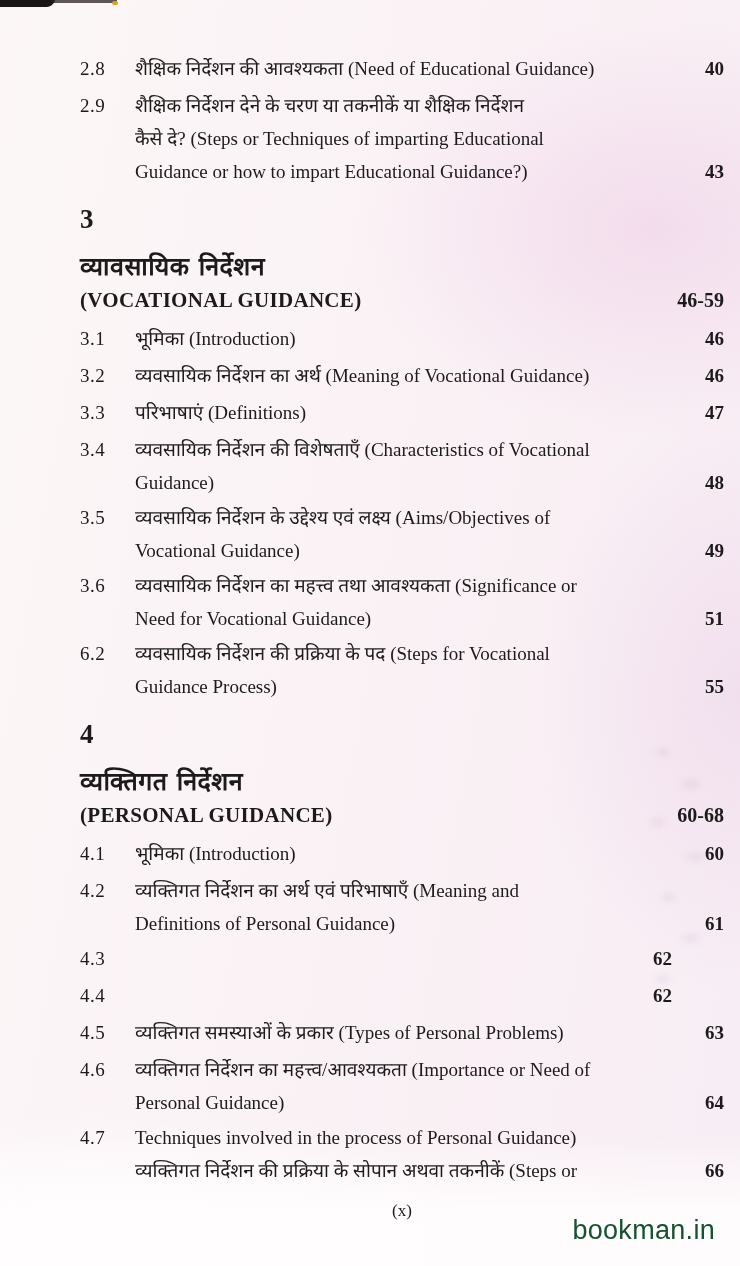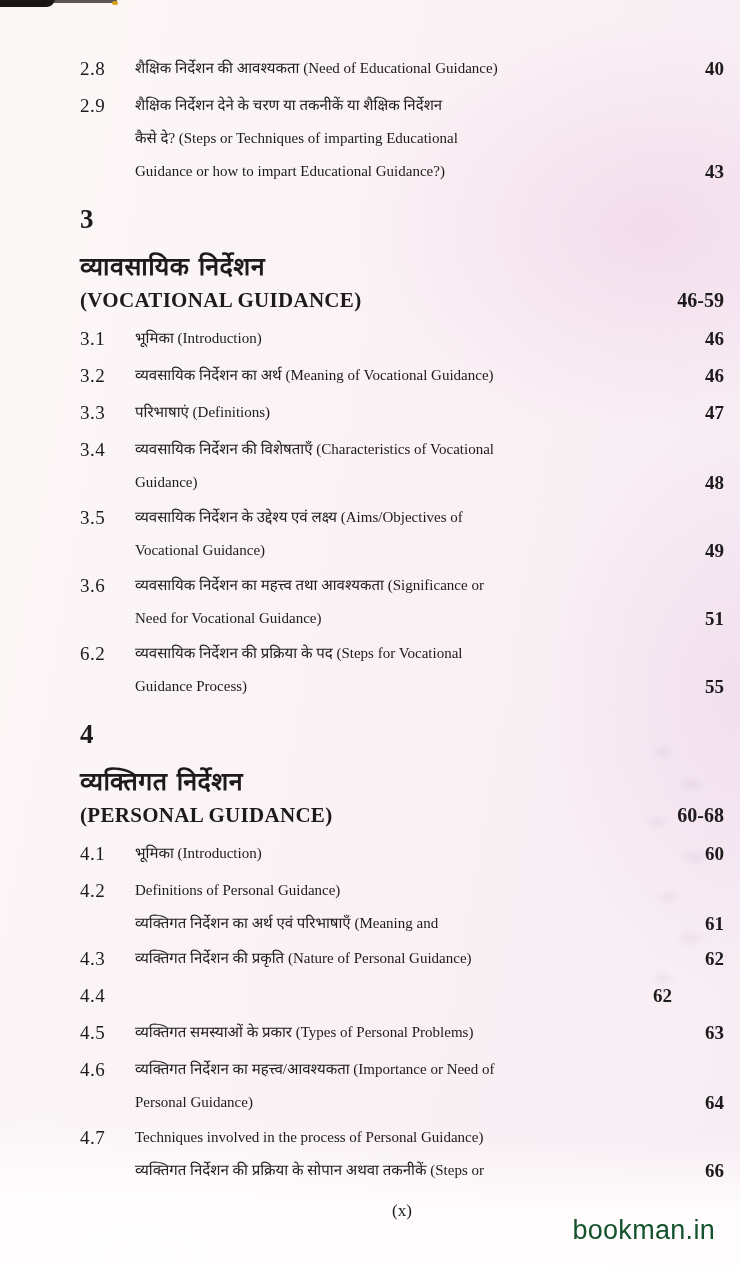--- a/index.html
+++ b/index.html
@@ -57,21 +57,21 @@
     display: grid;
     grid-template-columns: 55px 1fr 52px;
     margin-bottom: 4px;
   }
   .toc-row.multi { margin-bottom: 2px; }
   .toc-num {
     font-size: 19px; line-height: 33px; letter-spacing: 0.5px;
   }
   .toc-title { }
   .toc-line {
-    font-size: 15px; line-height: 33px;
+    font-size: 19px; line-height: 33px;
     white-space: nowrap;
   }
   .toc-page {
     align-self: end;
     font-size: 19px; line-height: 33px;
     text-align: right;
     font-weight: 700;
   }
 
   .chapter-header { margin: 14px 0 6px 0; }
@@ -210,30 +210,27 @@
       <div class="toc-row">
         <div class="toc-num">4.1</div>
         <div class="toc-title">
           <div class="toc-line">भूमिका (Introduction)</div>
         </div>
         <div class="toc-page">60</div>
       </div>
       <div class="toc-row multi">
         <div class="toc-num">4.2</div>
         <div class="toc-title">
+          <div class="toc-line">व्यक्तिगत निर्देशन का अर्थ एवं परिभाषाएँ (Meaning and</div>
           <div class="toc-line">Definitions of Personal Guidance)</div>
-          <div class="toc-line">व्यक्तिगत निर्देशन का अर्थ एवं परिभाषाएँ (Meaning and</div>
         </div>
         <div class="toc-page">61</div>
       </div>
       <div class="toc-row">
         <div class="toc-num">4.3</div>
-        <div class="toc-title">
-          <div class="toc-line">व्यक्तिगत निर्देशन की प्रकृति (Nature of Personal Guidance)</div>
-        </div>
         <div class="toc-page">62</div>
       </div>
       <div class="toc-row">
         <div class="toc-num">4.4</div>
         <div class="toc-page">62</div>
       </div>
       <div class="toc-row">
         <div class="toc-num">4.5</div>
         <div class="toc-title">
           <div class="toc-line">व्यक्तिगत समस्याओं के प्रकार (Types of Personal Problems)</div>

